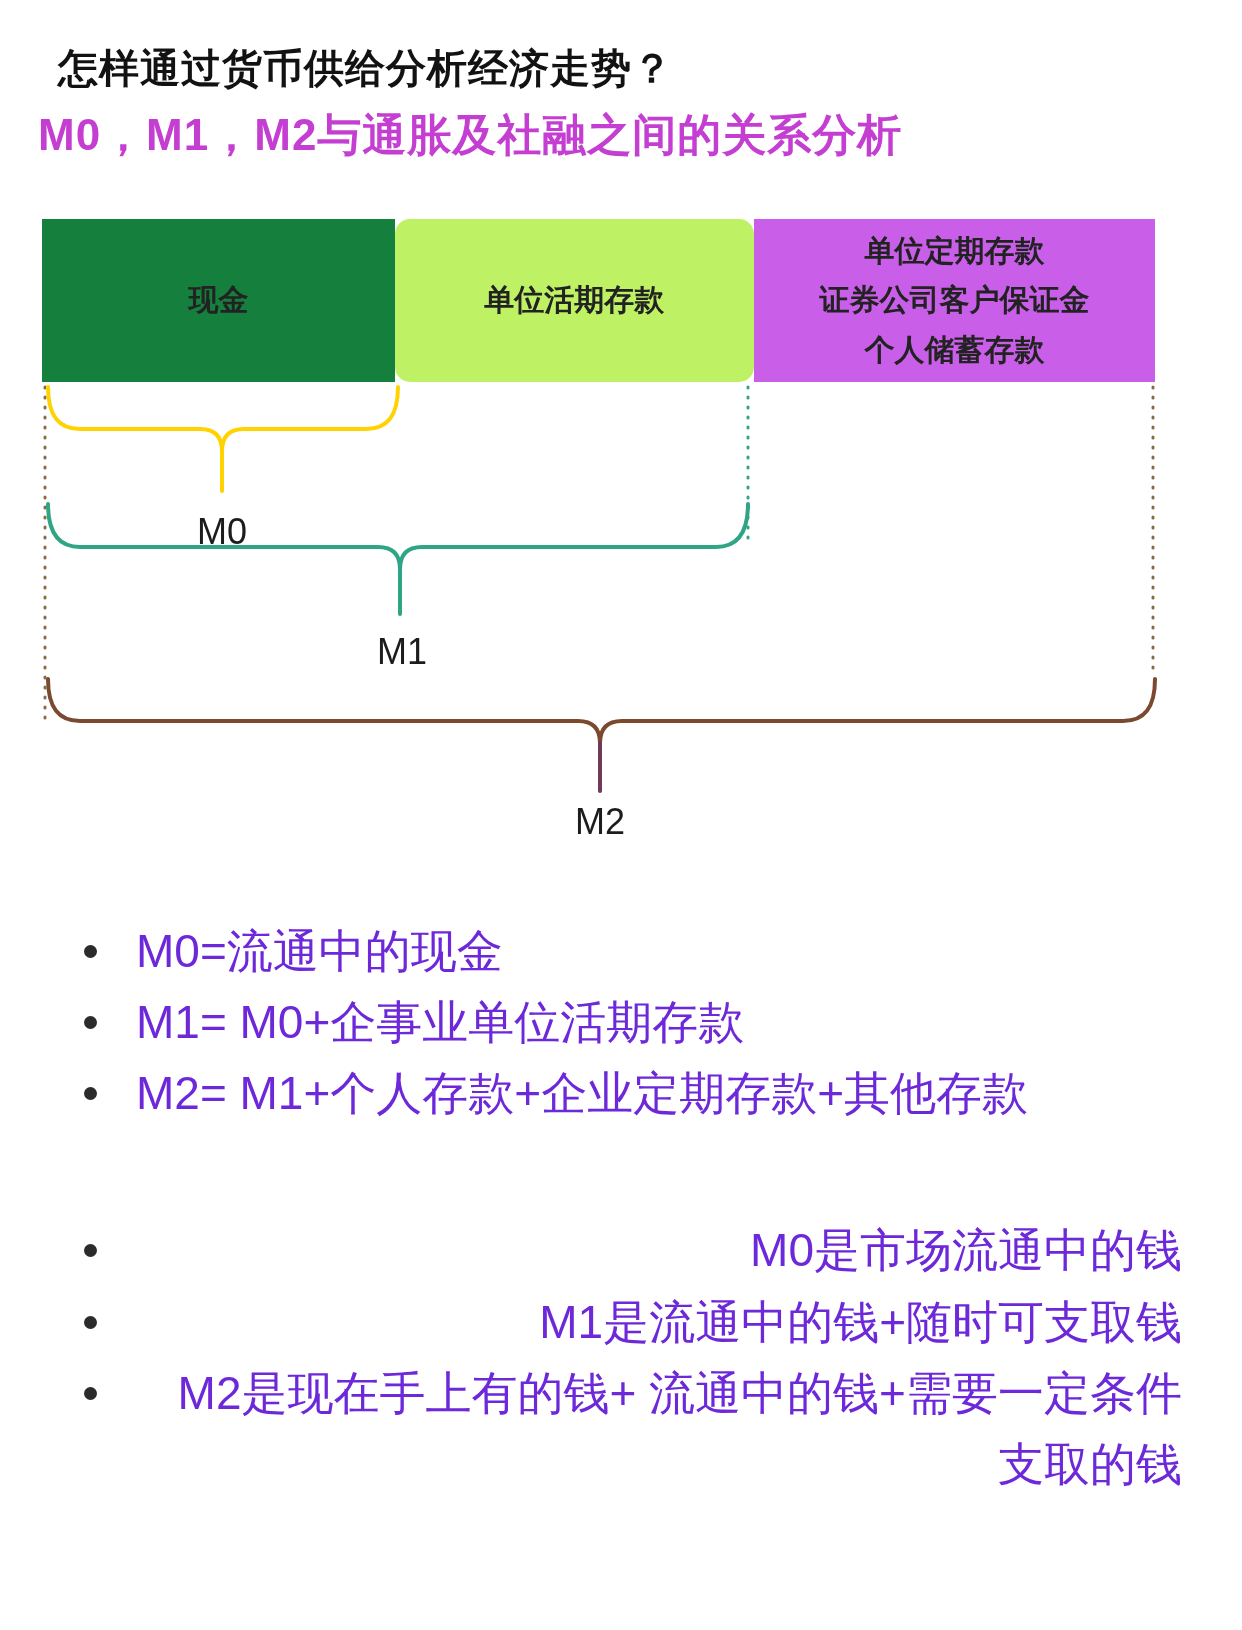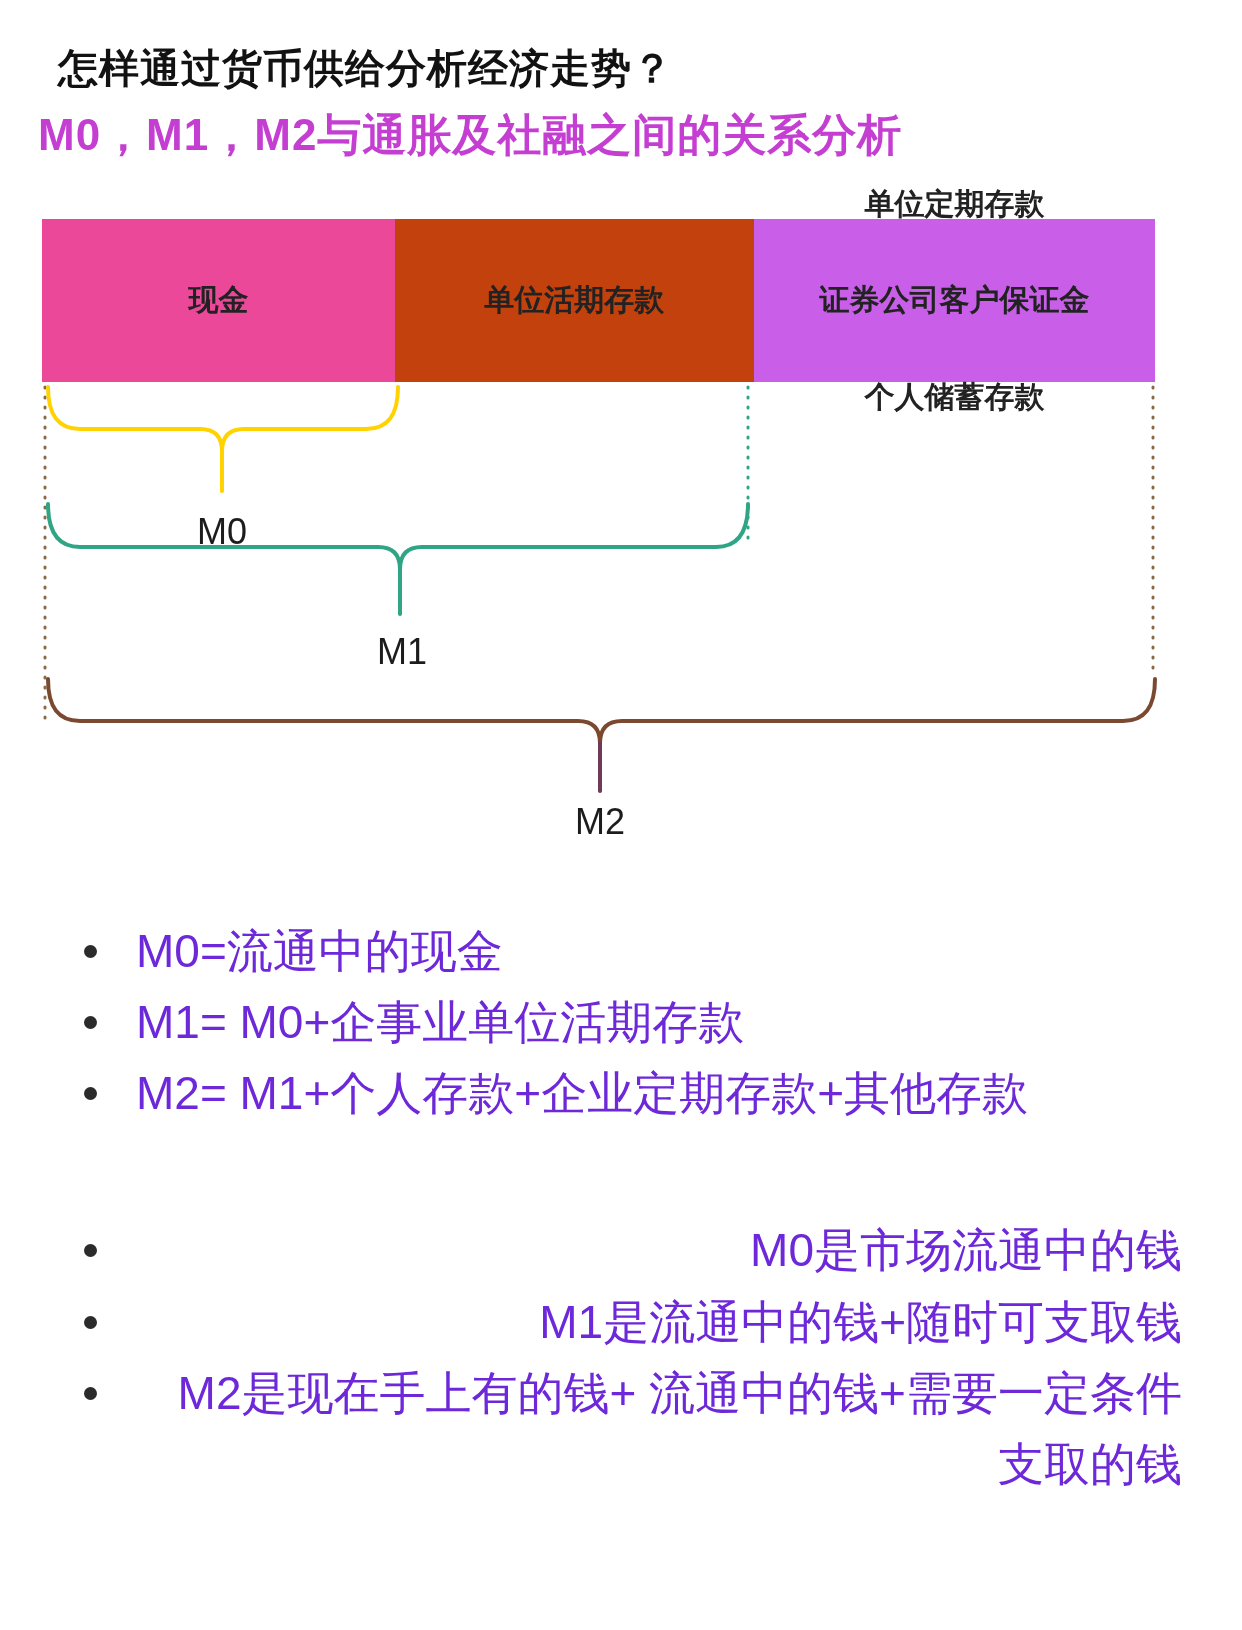--- a/index.html
+++ b/index.html
@@ -35,24 +35,23 @@
   .diagram { position: relative; width: 1242px; height: 655px; margin-top: 58px; }
   .box-row {
     position: absolute; left: 42px; top: 0;
     display: flex; width: 1113px; height: 163px;
   }
   .box {
     display: flex; flex-direction: column;
     align-items: center; justify-content: center;
     font-size: 30px; font-weight: 600; color: #222;
     text-align: left;
-    gap: 47px;
   }
-  .box-cash   { width: 358px; background: #ec4899; }
-  .box-demand { width: 364px; background: #c2410c; }
+  .box-cash   { width: 358px; background: #15803d; }
+  .box-demand { width: 364px; background: #bef264; border-radius: 15px; }
   .box-term   { width: 407px; background: #c95fe8; line-height: 1.65; }
 
   .brace-svg { position: absolute; left: 0; top: 0; }
 
   .brace-label {
     position: absolute;
     transform: translateX(-50%);
     font-size: 36px;
     font-weight: 400;
     color: #1c1c1c;

